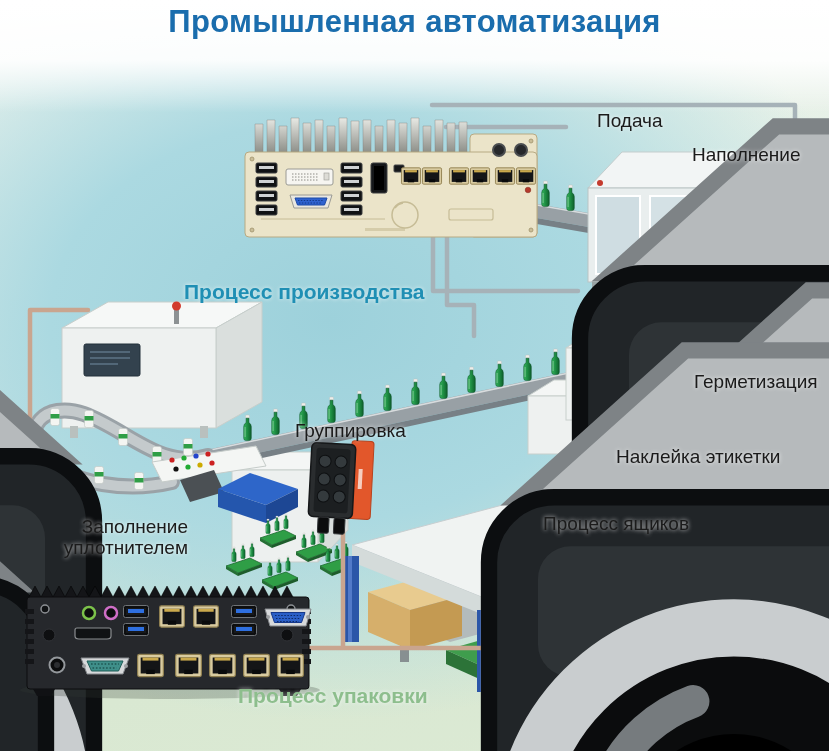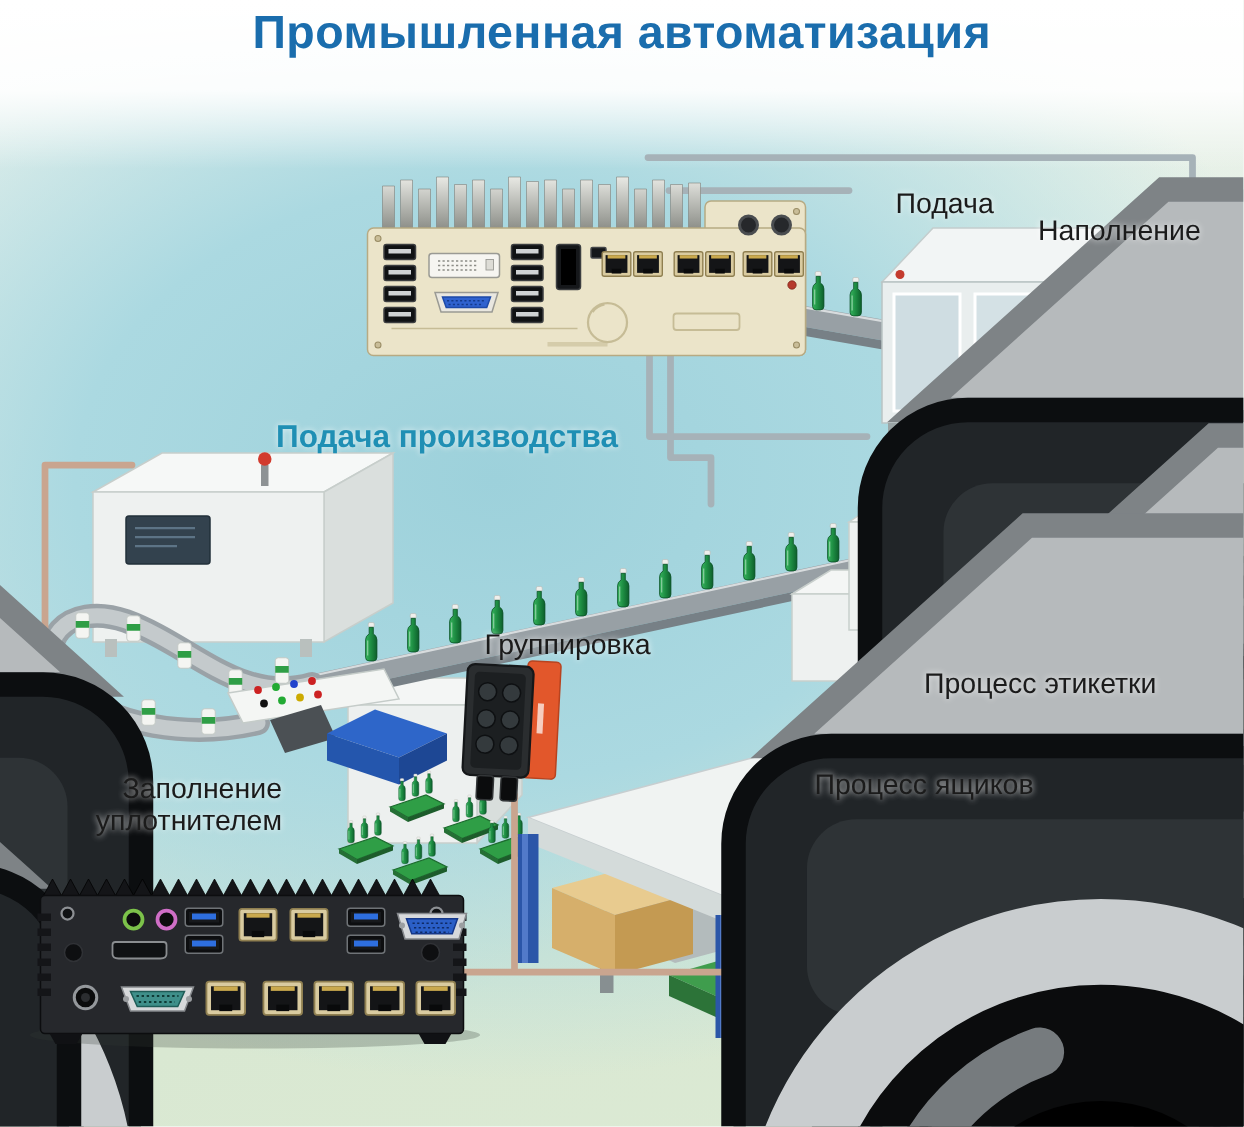--- a/index.html
+++ b/index.html
@@ -415,25 +415,27 @@
   <circle cx="160" cy="97" r="13" fill="none" stroke="#c6bc96" stroke-width="1.5"></circle>
   <path d="M150,90 a13,13 0 0 1 8,-5" stroke="#c6bc96" stroke-width="1.5" fill="none"></path>
   <rect x="204" y="91" width="44" height="11" rx="2" fill="none" stroke="#c6bc96" stroke-width="1.2"></rect>
   <path d="M16,101 H140" stroke="#c6bc96" stroke-width="1"></path>
   <rect x="120" y="110" width="40" height="3" fill="#c6bc96" opacity="0.6"></rect>
 </g>
 </svg>
 
 <div class="title">Промышленная автоматизация</div>
 
-<div class="section prod" style="left:184px;top:280px;">Подача производства</div>
-
-<div class="lbl" style="left:597px;top:126px;">Подача</div>
+<div class="section prod" style="left:184px;top:280px;">Процесс производства</div>
+<div class="section pack" style="left:238px;top:684px;">Процесс упаковки</div>
+
+<div class="lbl" style="left:597px;top:110px;">Подача</div>
 <div class="lbl" style="left:692px;top:144px;">Наполнение</div>
-<div class="lbl" style="left:616px;top:446px;">Процесс этикетки</div>
-<div class="lbl" style="left:295px;top:420px;margin-left:28px;">Группировка</div>
+<div class="lbl" style="left:694px;top:371px;">Герметизация</div>
+<div class="lbl" style="left:616px;top:446px;">Наклейка этикетки</div>
+<div class="lbl" style="left:295px;top:420px;">Группировка</div>
 <div class="lbl center" style="left:36px;top:516px;">
   <span>Заполнение</span><br>
   <span>уплотнителем</span>
 </div>
 <div class="lbl" style="left:543px;top:513px;">Процесс ящиков</div>
 
 </div>
 
 </body></html>

